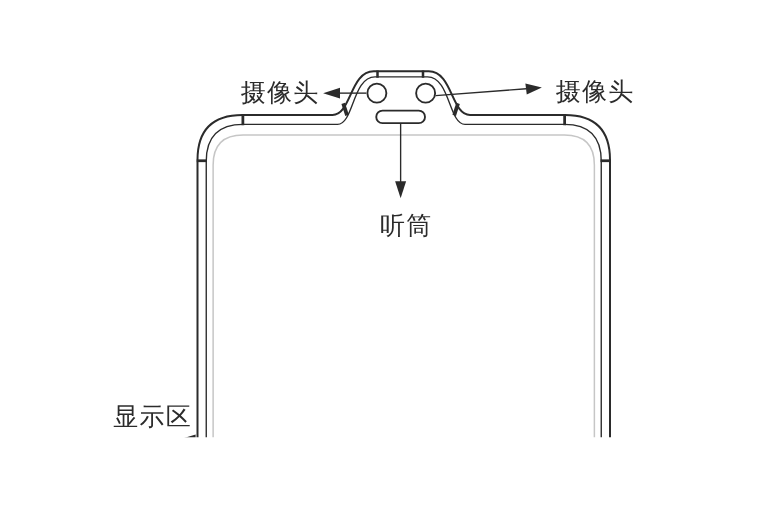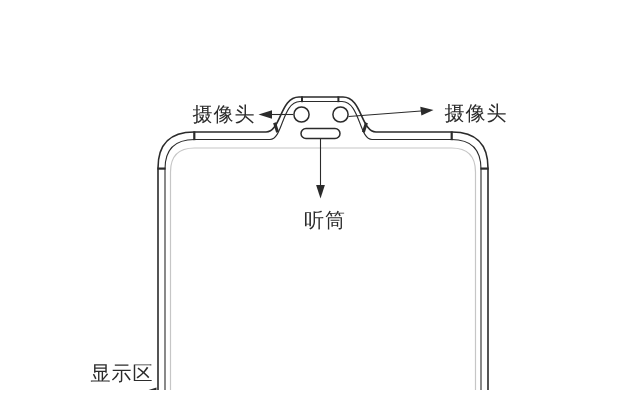--- a/index.html
+++ b/index.html
@@ -7,21 +7,20 @@
     padding: 0;
     background: #ffffff;
   }
   .stage {
     position: relative;
     width: 620px;
     height: 350px;
     background: var(--bg, #ffffff);
     overflow: hidden;
     font-family: "Liberation Serif", "DejaVu Serif", serif;
-    margin-top: 40px;
   }
   svg { display: block; }
   .ink {
     stroke: var(--line, #2b2b2b);
     fill: none;
     stroke-linecap: butt;
   }
   .ink-fill {
     fill: var(--line, #2b2b2b);
     stroke: none;

